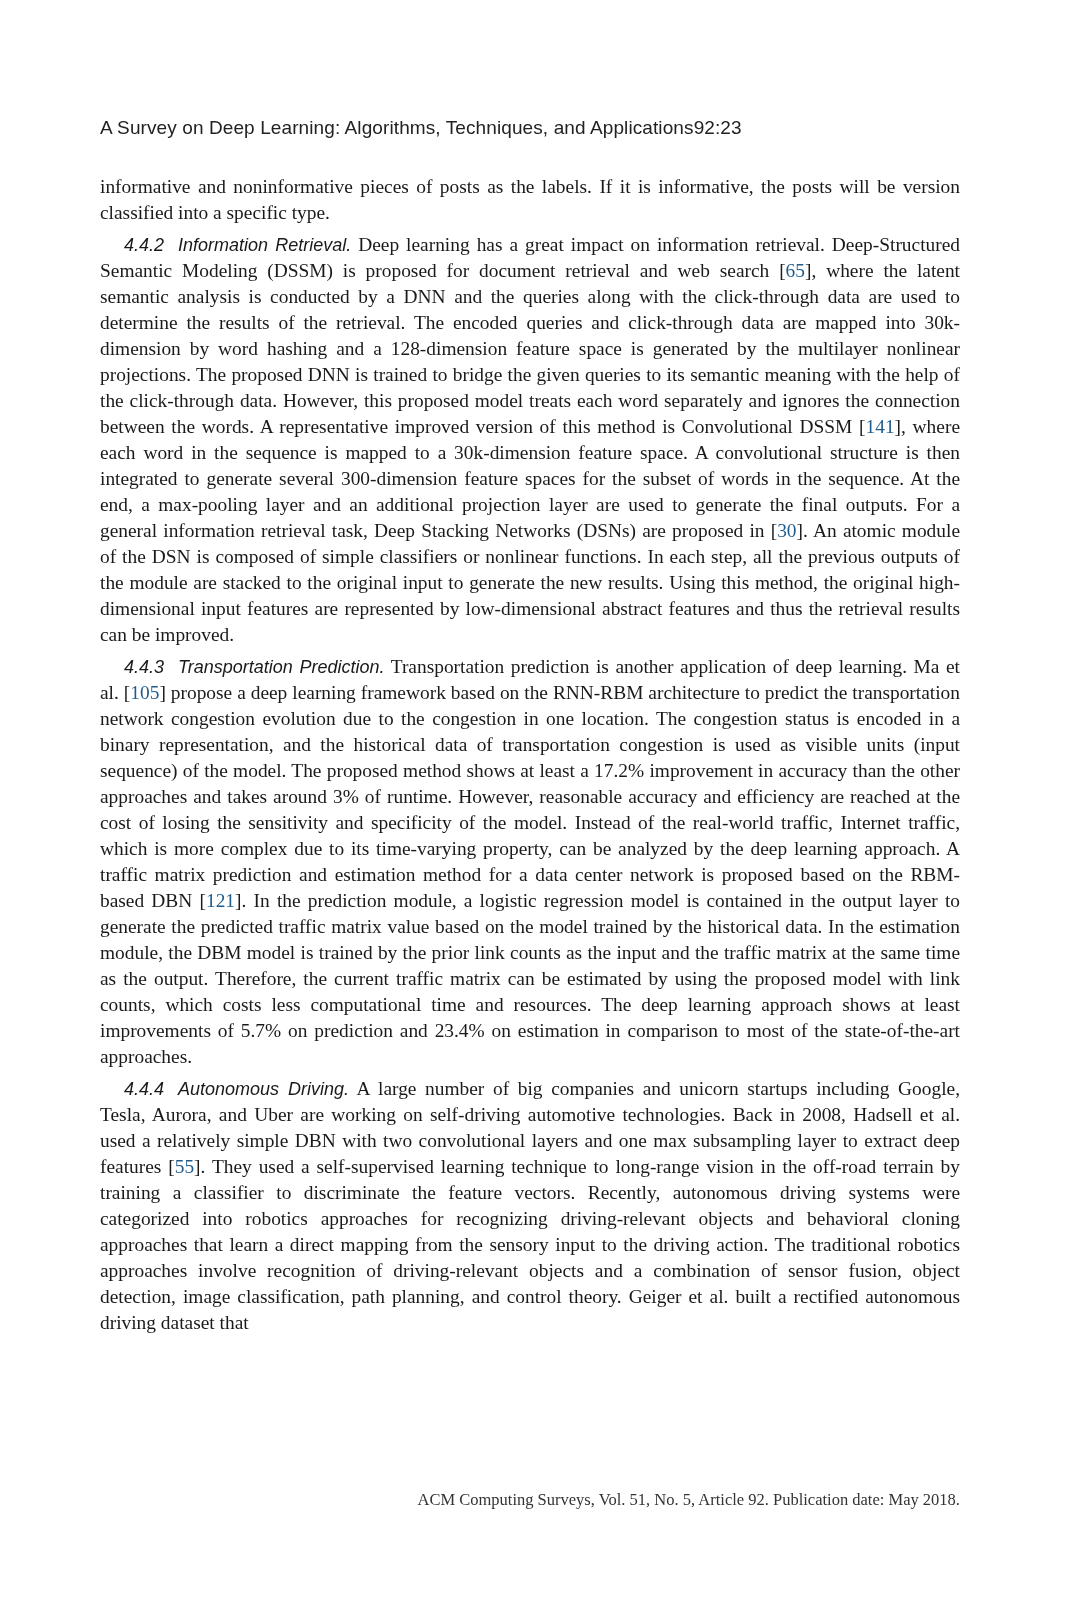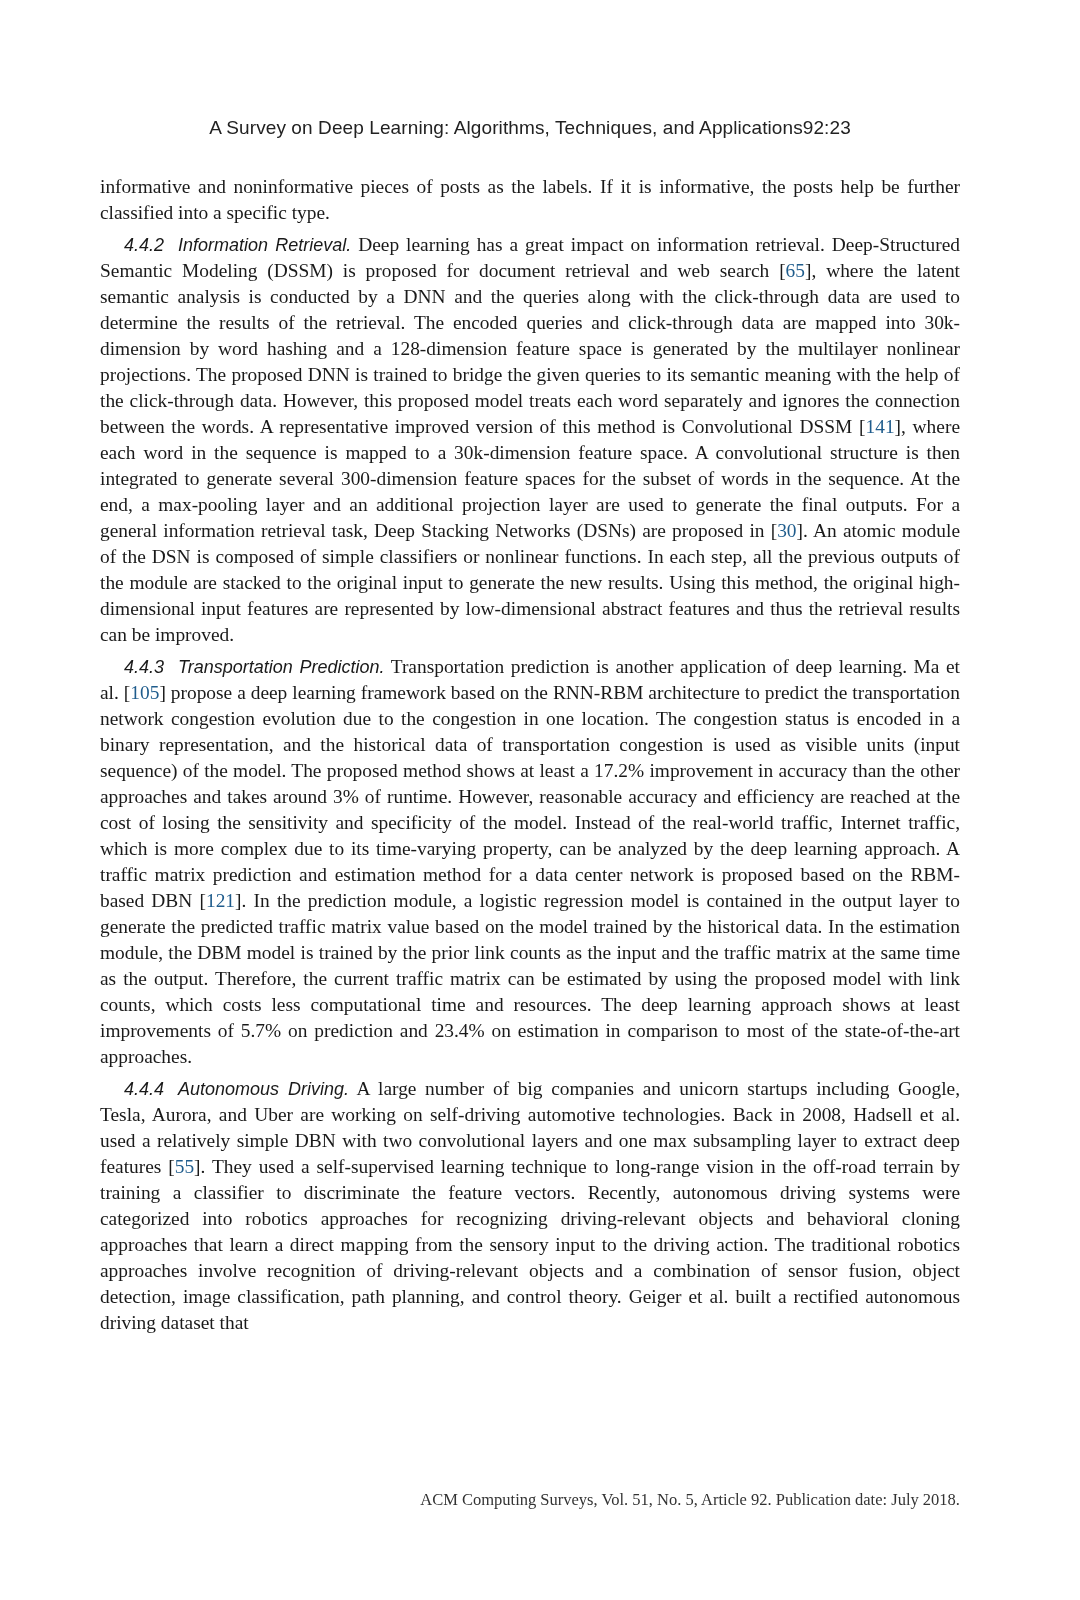--- a/index.html
+++ b/index.html
@@ -21,21 +21,21 @@
     top: 0;
     width: 860px;
     height: 1600px;
   }
   .running-header {
     position: absolute;
     top: 117px;
     left: 0;
     width: 860px;
     display: flex;
-    justify-content: center;
+    justify-content: flex-start;
     font-family: "Liberation Sans", "DejaVu Sans", sans-serif;
     font-size: 19px;
     color: #222;
     letter-spacing: 0.1px;
   }
   .body-text {
     position: absolute;
     top: 174px;
     left: 0;
     width: 860px;
@@ -74,22 +74,22 @@
 </head>
 <body>
 
 <div class="page">
   <div class="running-header">
     <span>A Survey on Deep Learning: Algorithms, Techniques, and Applications</span>
     <span>92:23</span>
   </div>
 
   <div class="body-text">
-    <p>informative and noninformative pieces of posts as the labels. If it is informative, the posts help be further classified into a specific type.</p>
+    <p>informative and noninformative pieces of posts as the labels. If it is informative, the posts will be version classified into a specific type.</p>
     <div id="sections-container">
         <p class="section"><span class="sec-num">4.4.2</span><span class="sec-title">Information Retrieval.</span><span> Deep learning has a great impact on information retrieval. Deep-Structured Semantic Modeling (DSSM) is proposed for document retrieval and web search </span>[<span class="cite" style="color: rgb(31, 92, 140);">65</span>]<span>, where the latent semantic analysis is conducted by a DNN and the queries along with the click-through data are used to determine the results of the retrieval. The encoded queries and click-through data are mapped into 30k-dimension by word hashing and a 128-dimension feature space is generated by the multilayer nonlinear projections. The proposed DNN is trained to bridge the given queries to its semantic meaning with the help of the click-through data. However, this proposed model treats each word separately and ignores the connection between the words. A representative improved version of this method is Convolutional DSSM </span>[<span class="cite" style="color: rgb(31, 92, 140);">141</span>]<span>, where each word in the sequence is mapped to a 30k-dimension feature space. A convolutional structure is then integrated to generate several 300-dimension feature spaces for the subset of words in the sequence. At the end, a max-pooling layer and an additional projection layer are used to generate the final outputs. For a general information retrieval task, Deep Stacking Networks (DSNs) are proposed in </span>[<span class="cite" style="color: rgb(31, 92, 140);">30</span>]<span>. An atomic module of the DSN is composed of simple classifiers or nonlinear functions. In each step, all the previous outputs of the module are stacked to the original input to generate the new results. Using this method, the original high-dimensional input features are represented by low-dimensional abstract features and thus the retrieval results can be improved.</span></p>
         <p class="section"><span class="sec-num">4.4.3</span><span class="sec-title">Transportation Prediction.</span><span> Transportation prediction is another application of deep learning. Ma et al. </span>[<span class="cite" style="color: rgb(31, 92, 140);">105</span>]<span> propose a deep learning framework based on the RNN-RBM architecture to predict the transportation network congestion evolution due to the congestion in one location. The congestion status is encoded in a binary representation, and the historical data of transportation congestion is used as visible units (input sequence) of the model. The proposed method shows at least a 17.2% improvement in accuracy than the other approaches and takes around 3% of runtime. However, reasonable accuracy and efficiency are reached at the cost of losing the sensitivity and specificity of the model. Instead of the real-world traffic, Internet traffic, which is more complex due to its time-varying property, can be analyzed by the deep learning approach. A traffic matrix prediction and estimation method for a data center network is proposed based on the RBM-based DBN </span>[<span class="cite" style="color: rgb(31, 92, 140);">121</span>]<span>. In the prediction module, a logistic regression model is contained in the output layer to generate the predicted traffic matrix value based on the model trained by the historical data. In the estimation module, the DBM model is trained by the prior link counts as the input and the traffic matrix at the same time as the output. Therefore, the current traffic matrix can be estimated by using the proposed model with link counts, which costs less computational time and resources. The deep learning approach shows at least improvements of 5.7% on prediction and 23.4% on estimation in comparison to most of the state-of-the-art approaches.</span></p>
         <p class="section"><span class="sec-num">4.4.4</span><span class="sec-title">Autonomous Driving.</span><span> A large number of big companies and unicorn startups including Google, Tesla, Aurora, and Uber are working on self-driving automotive technologies. Back in 2008, Hadsell et al. used a relatively simple DBN with two convolutional layers and one max subsampling layer to extract deep features </span>[<span class="cite" style="color: rgb(31, 92, 140);">55</span>]<span>. They used a self-supervised learning technique to long-range vision in the off-road terrain by training a classifier to discriminate the feature vectors. Recently, autonomous driving systems were categorized into robotics approaches for recognizing driving-relevant objects and behavioral cloning approaches that learn a direct mapping from the sensory input to the driving action. The traditional robotics approaches involve recognition of driving-relevant objects and a combination of sensor fusion, object detection, image classification, path planning, and control theory. Geiger et al. built a rectified autonomous driving dataset that</span></p>
       </div>
   </div>
 
-  <div class="running-footer">ACM Computing Surveys, Vol. 51, No. 5, Article 92. Publication date: July 2018.</div>
+  <div class="running-footer">ACM Computing Surveys, Vol. 51, No. 5, Article 92. Publication date: May 2018.</div>
 </div>
 
 </body></html>

